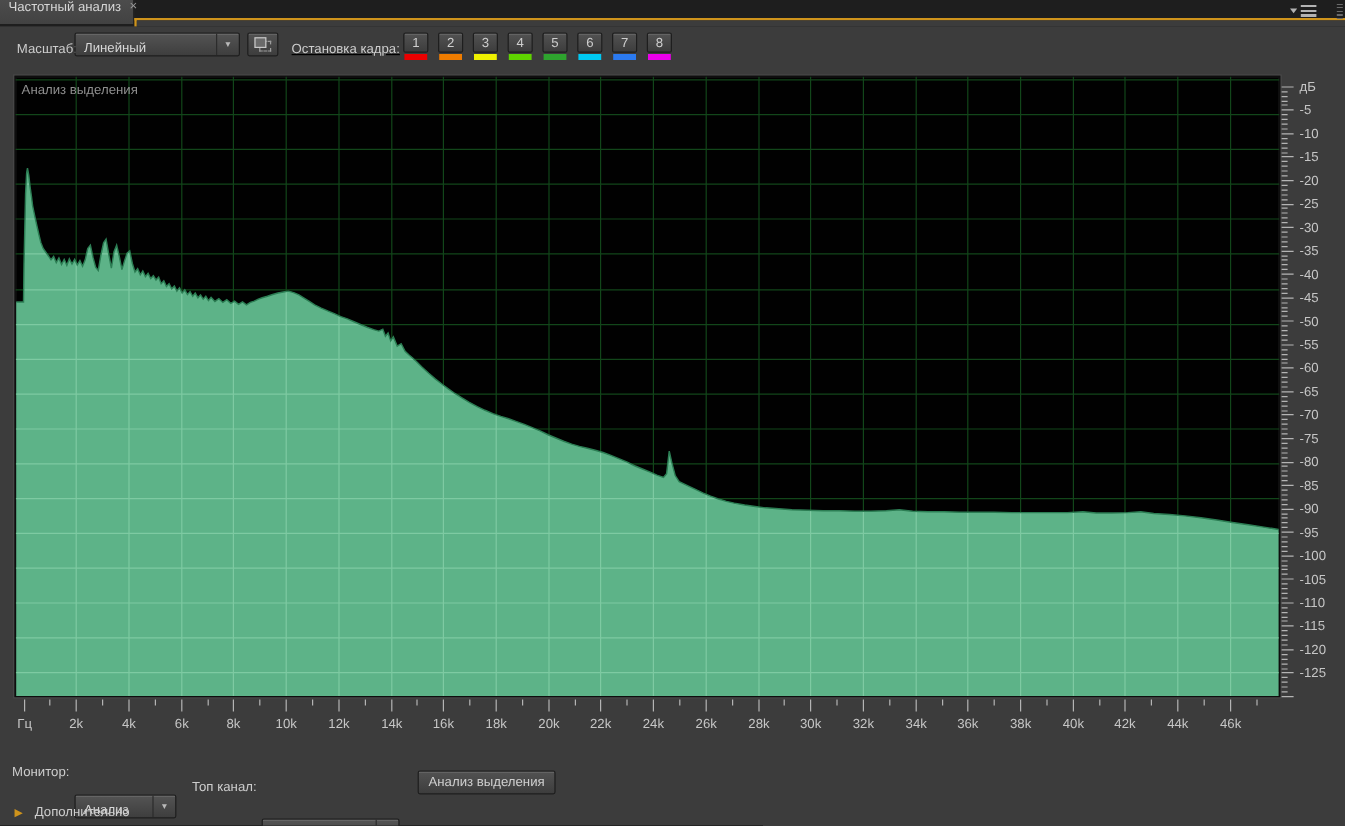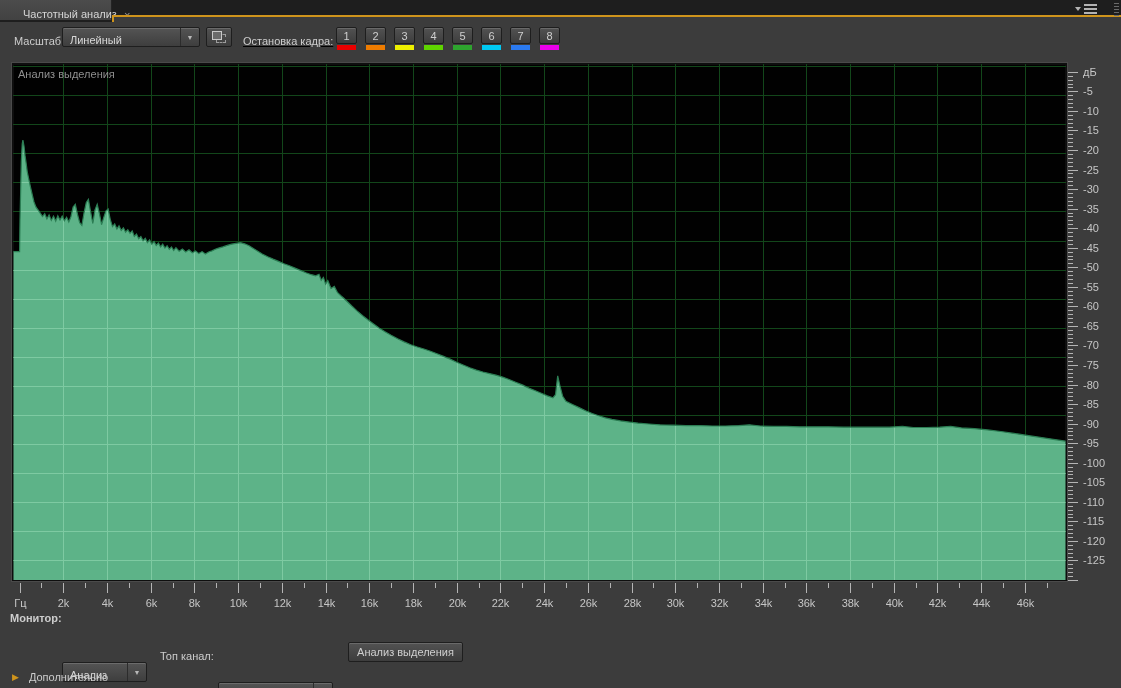--- a/index.html
+++ b/index.html
@@ -7,22 +7,22 @@
     width:1121px;height:688px;position:relative;overflow:hidden;
     background:#3c3c3c;
     font-family:"Liberation Sans", sans-serif;
     -webkit-font-smoothing:antialiased;
   }
   .abs{position:absolute;}
   
   .header{left:0;top:0;width:1121px;height:22px;background:#1e1e1e;}
   .tab{
     left:0;top:0;width:112px;height:20px;background:linear-gradient(#4c4c4c,#424242);
-    border-right:1px solid #242424;display:flex;align-items:flex-end;box-sizing:border-box;
-    padding-left:18px;
+    border-right:1px solid #242424;display:flex;align-items:flex-start;box-sizing:border-box;
+    padding-left:2px;
   }
   .grip-v{
     width:5px;height:13px;margin-right:5px;
     background:repeating-linear-gradient(180deg,#6a6a6a 0 1px,rgba(0,0,0,0) 1px 3px);
   }
   .tab-label{font-size:11px;color:#d6d6d6;white-space:nowrap;}
   .tab-close{font-size:11px;color:#9a9a9a;margin-left:7px;line-height:10px;cursor:default;}
   .accent-line{left:112px;top:15px;width:1009px;height:2px;background:#cf941c;}
   .accent-nub{left:112px;top:15px;width:2px;height:7px;background:#cf941c;}
   .header-under{left:114px;top:17px;width:1007px;height:5px;background:#3c3c3c;}
@@ -456,21 +456,21 @@
       <text x="1083" y="389.1818181818182" font-size="11" fill="#c6c6c6">-95</text>
       <text x="1083" y="408.72727272727275" font-size="11" fill="#c6c6c6">-100</text>
       <text x="1083" y="428.2727272727273" font-size="11" fill="#c6c6c6">-105</text>
       <text x="1083" y="447.8181818181818" font-size="11" fill="#c6c6c6">-110</text>
       <text x="1083" y="467.3636363636364" font-size="11" fill="#c6c6c6">-115</text>
       <text x="1083" y="486.90909090909093" font-size="11" fill="#c6c6c6">-120</text>
       <text x="1083" y="506.45454545454544" font-size="11" fill="#c6c6c6">-125</text>
     </g>
   </svg>
 
-<div class="abs" style="left:10px;top:608px;font-weight:bold;">
+<div class="abs" style="left:10px;top:634px;">
   <span class="label">Монитор:</span>
 </div>
 <div class="abs dropdown" style="left:62px;top:642px;width:85px;">
   <span>Анализ</span>
   <span class="dd-arrow">▼</span>
 </div>
 <div class="abs" style="left:160px;top:646px;text-align:center;">
   <span class="label">Топ канал:</span>
 </div>
 <div class="abs dropdown" style="left:218px;top:642px;width:115px;">

